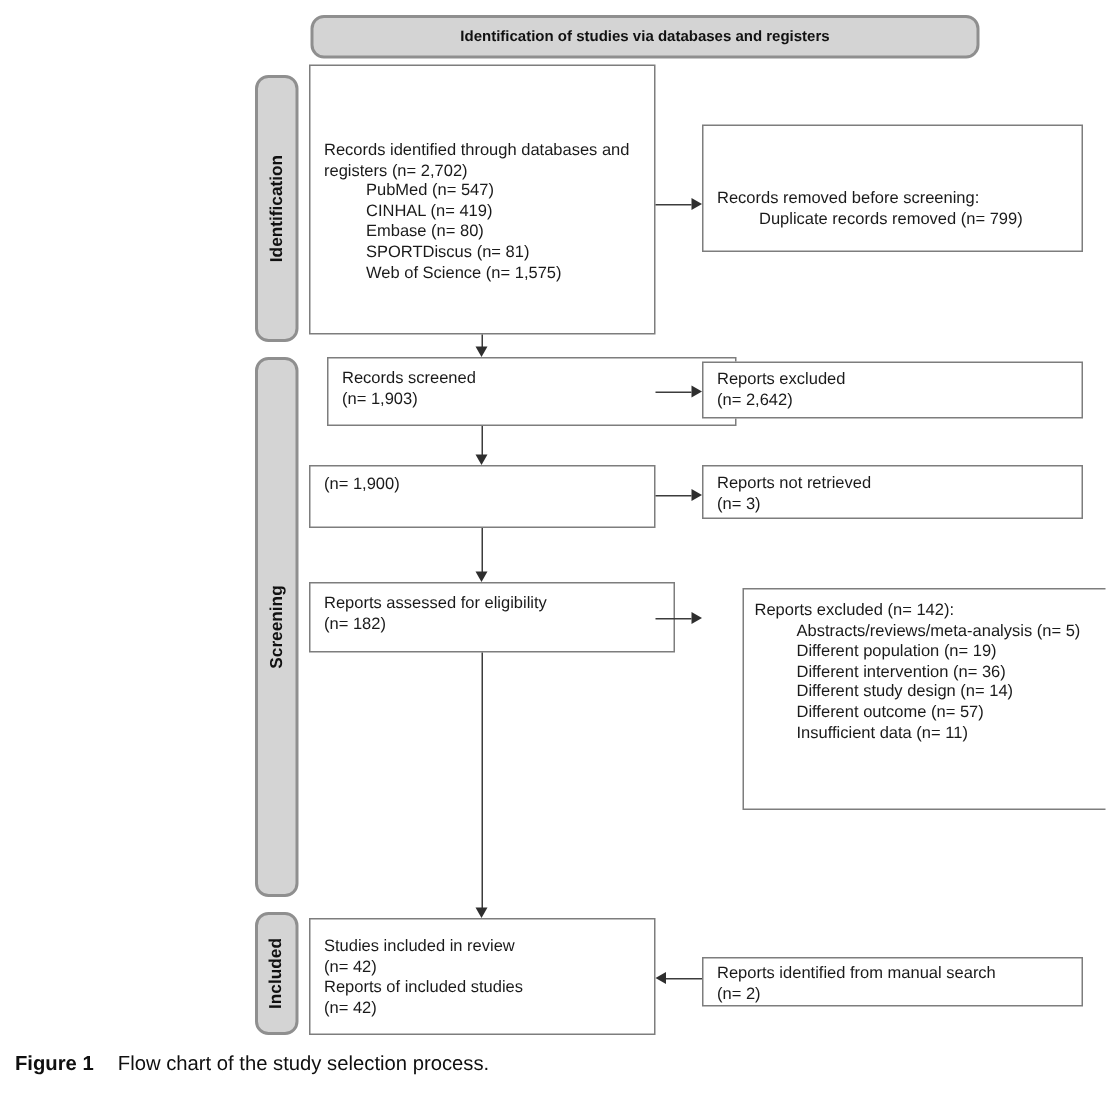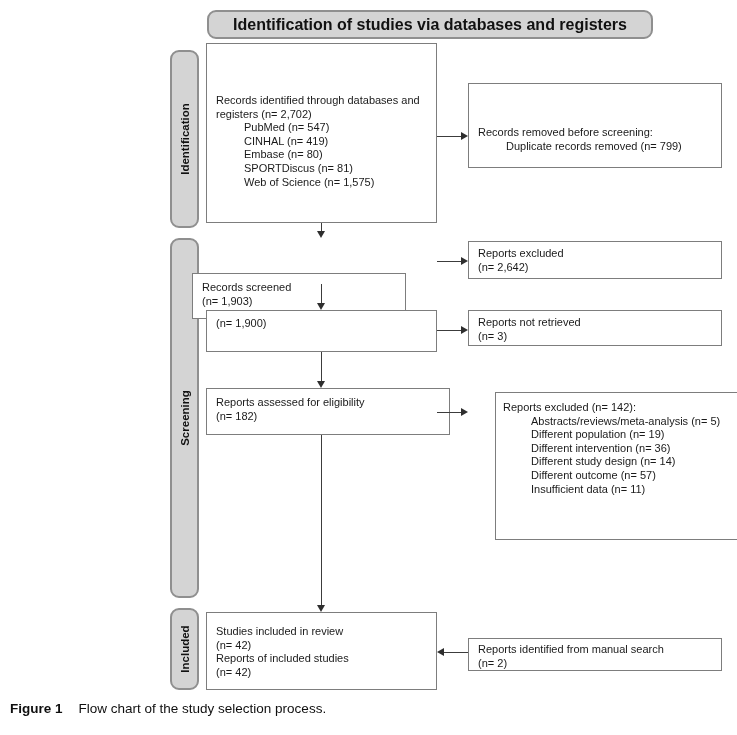--- a/index.html
+++ b/index.html
@@ -7,27 +7,27 @@
   #stage{position:relative;width:737px;height:735px;background:#ffffff;overflow:hidden;color:#1a1a1a;}
 
   .whitebox{position:absolute;background:#fff;border:1.5px solid #7d7d7d;box-sizing:border-box;
             font-size:11px;line-height:13.6px;color:#1a1a1a;}
   .graybox{position:absolute;background:#d4d4d4;border:2px solid #8f8f8f;border-radius:9px;
            box-sizing:border-box;display:flex;align-items:center;justify-content:center;}
   .b{font-weight:normal;}
   .indent{padding-left:28px;}
   .vtext{transform:rotate(-90deg);white-space:nowrap;font-weight:bold;font-size:11.5px;color:#111;}
 
-  #hdr{left:207px;top:10px;width:446px;height:29px;font-weight:bold;font-size:16px;color:#111;}
+  #hdr{left:207px;top:10px;width:446px;height:29px;font-weight:bold;font-size:10px;color:#111;}
   #side-id{left:170px;top:50px;width:29px;height:178px;}
   #side-scr{left:170px;top:238px;width:29px;height:360px;}
   #side-inc{left:170px;top:608px;width:29px;height:82px;}
 
   #b1{left:206px;top:43px;width:231px;height:180px;padding:50px 6px 6px 9px;}
-  #b2{left:192px;top:238px;width:214px;height:46px;padding:7px 6px 6px 9px;margin-top:35px;}
+  #b2{left:218px;top:238px;width:273px;height:46px;padding:7px 6px 6px 9px;}
   #b3{left:206px;top:310px;width:231px;height:42px;padding:6px 6px 6px 9px;}
   #b4{left:206px;top:388px;width:244px;height:47px;padding:7px 6px 6px 9px;}
   #b5{left:206px;top:612px;width:231px;height:78px;padding:12px 6px 6px 9px;}
 
   #rA{left:468px;top:83px;width:254px;height:85px;padding:42px 6px 6px 9px;}
   #rB{left:468px;top:241px;width:254px;height:38px;padding:5px 6px 5px 9px;}
   #rC{left:468px;top:310px;width:254px;height:36px;padding:5px 6px 5px 9px;}
   #rD{left:495px;top:392px;width:272px;height:148px;padding:8px 6px 6px 7px;}
   #rE{left:468px;top:638px;width:254px;height:33px;padding:4px 6px 4px 9px;}
 

